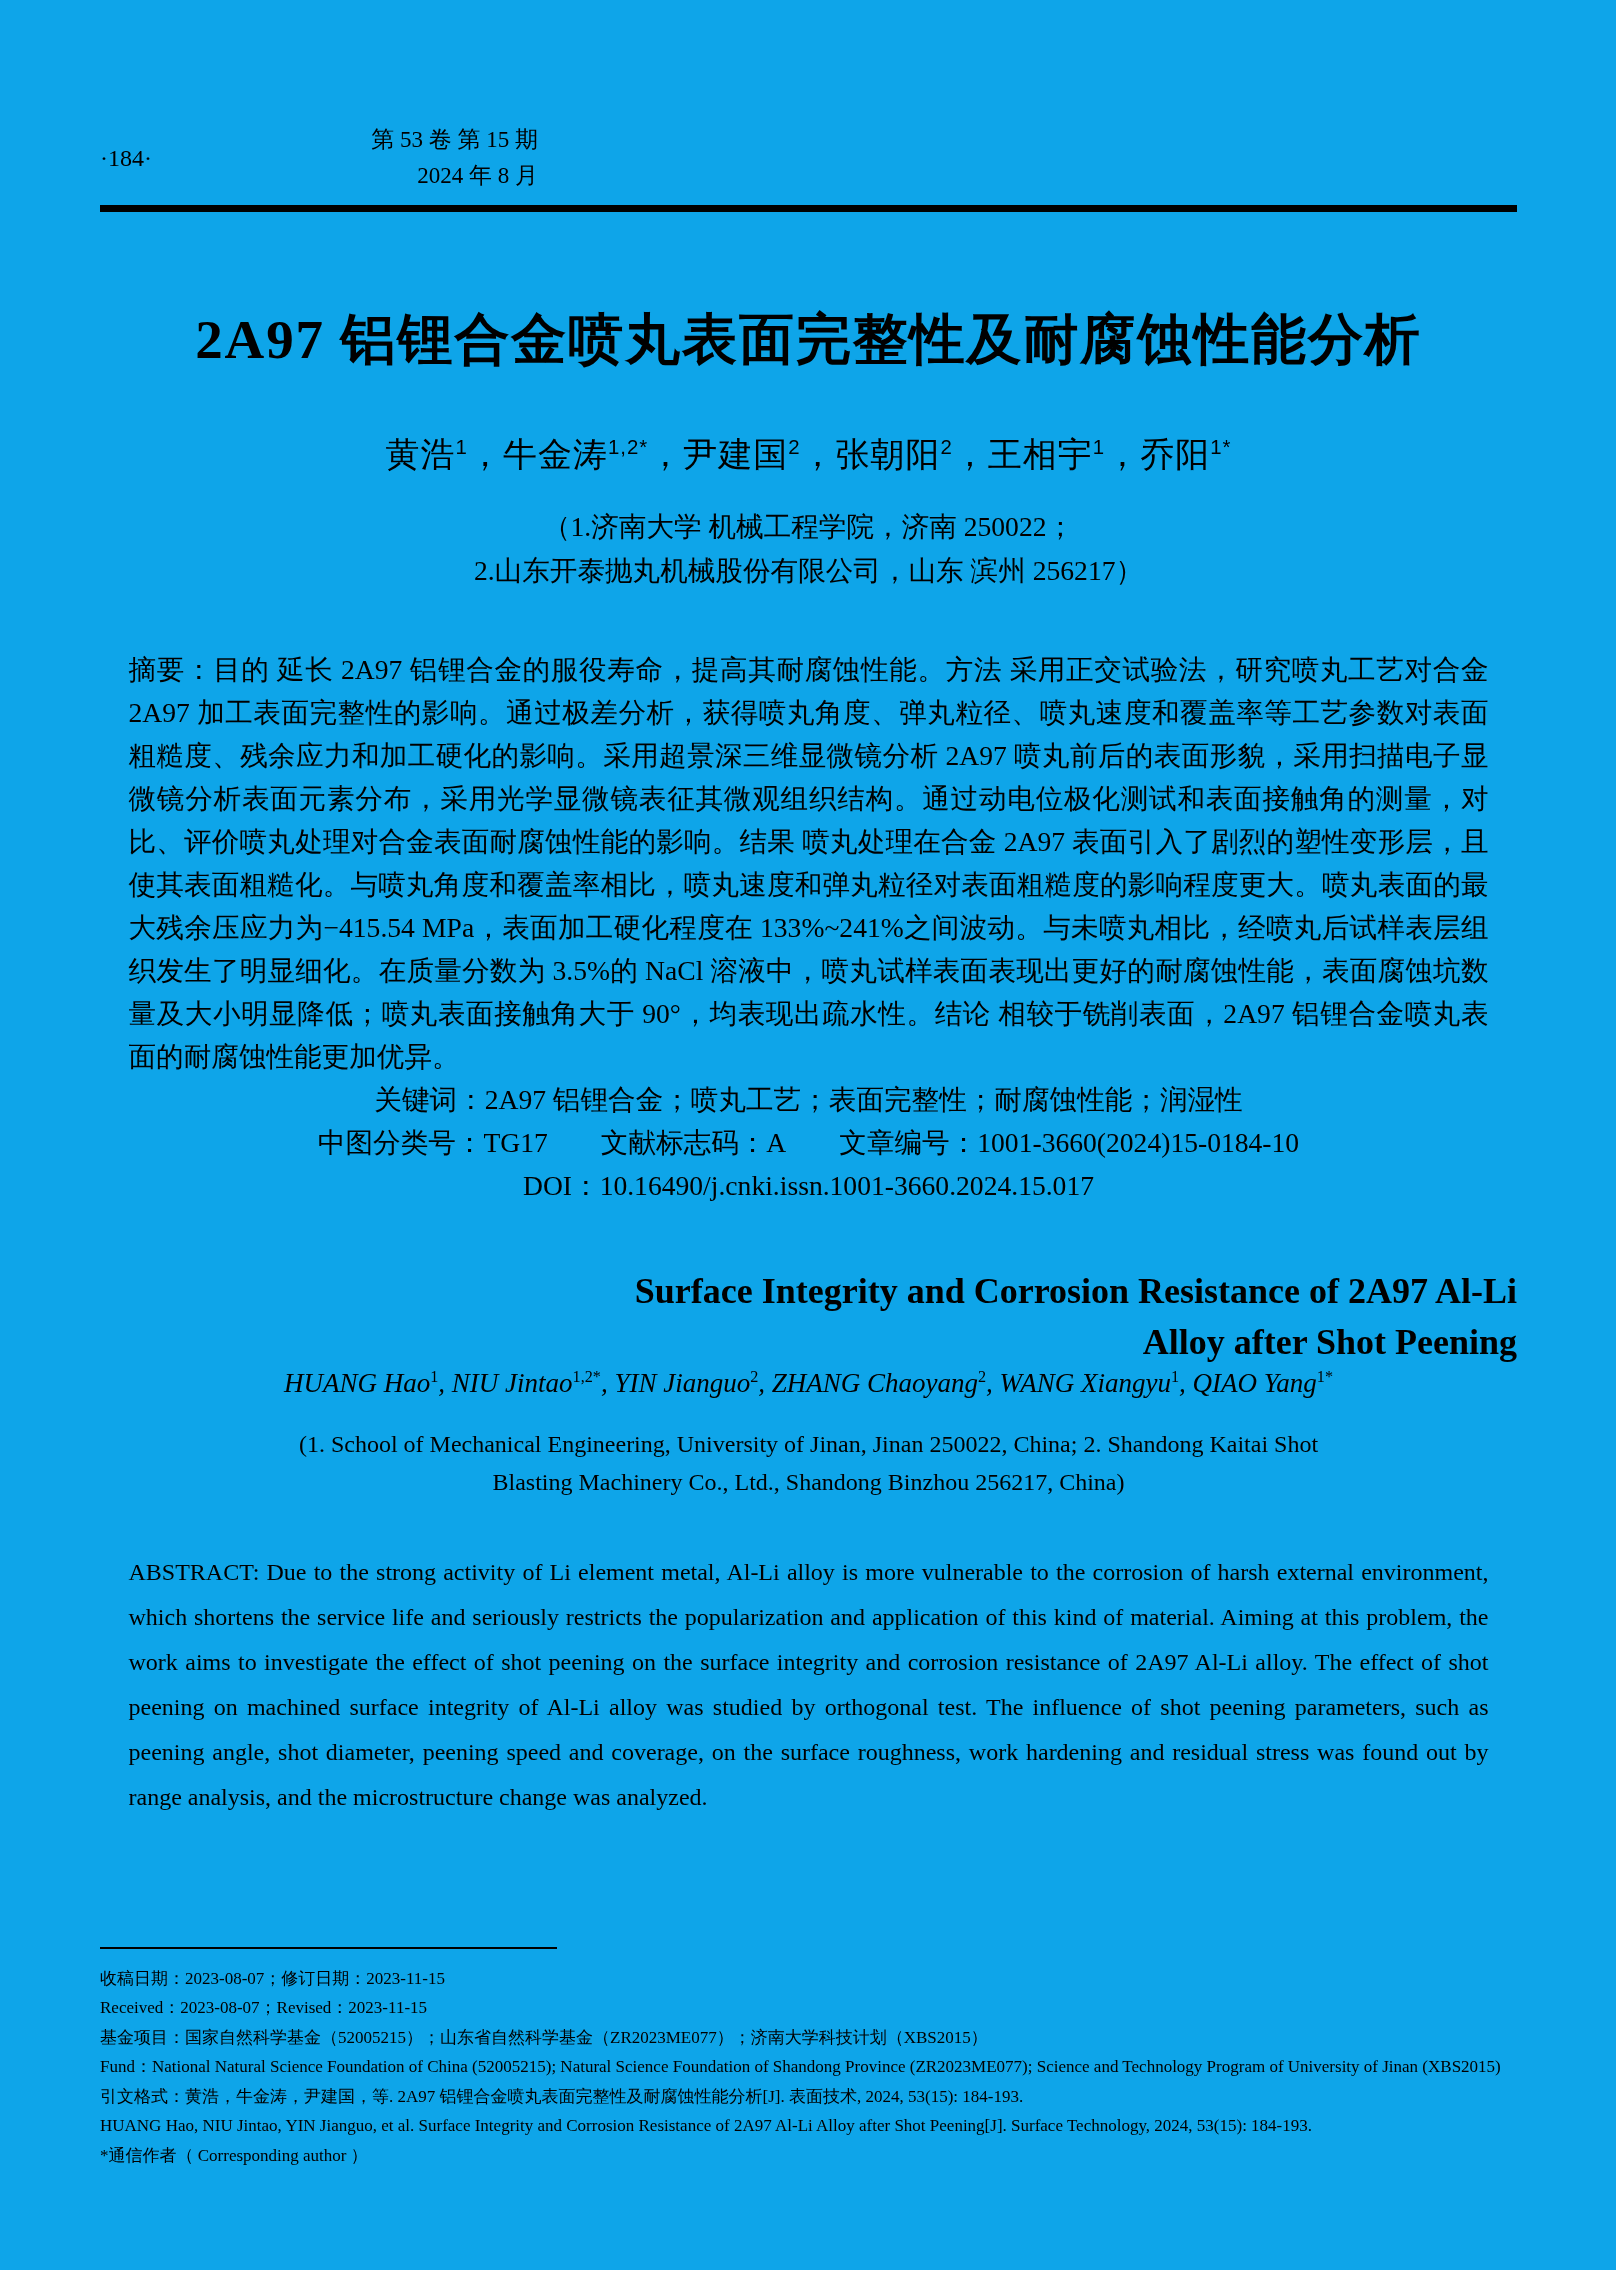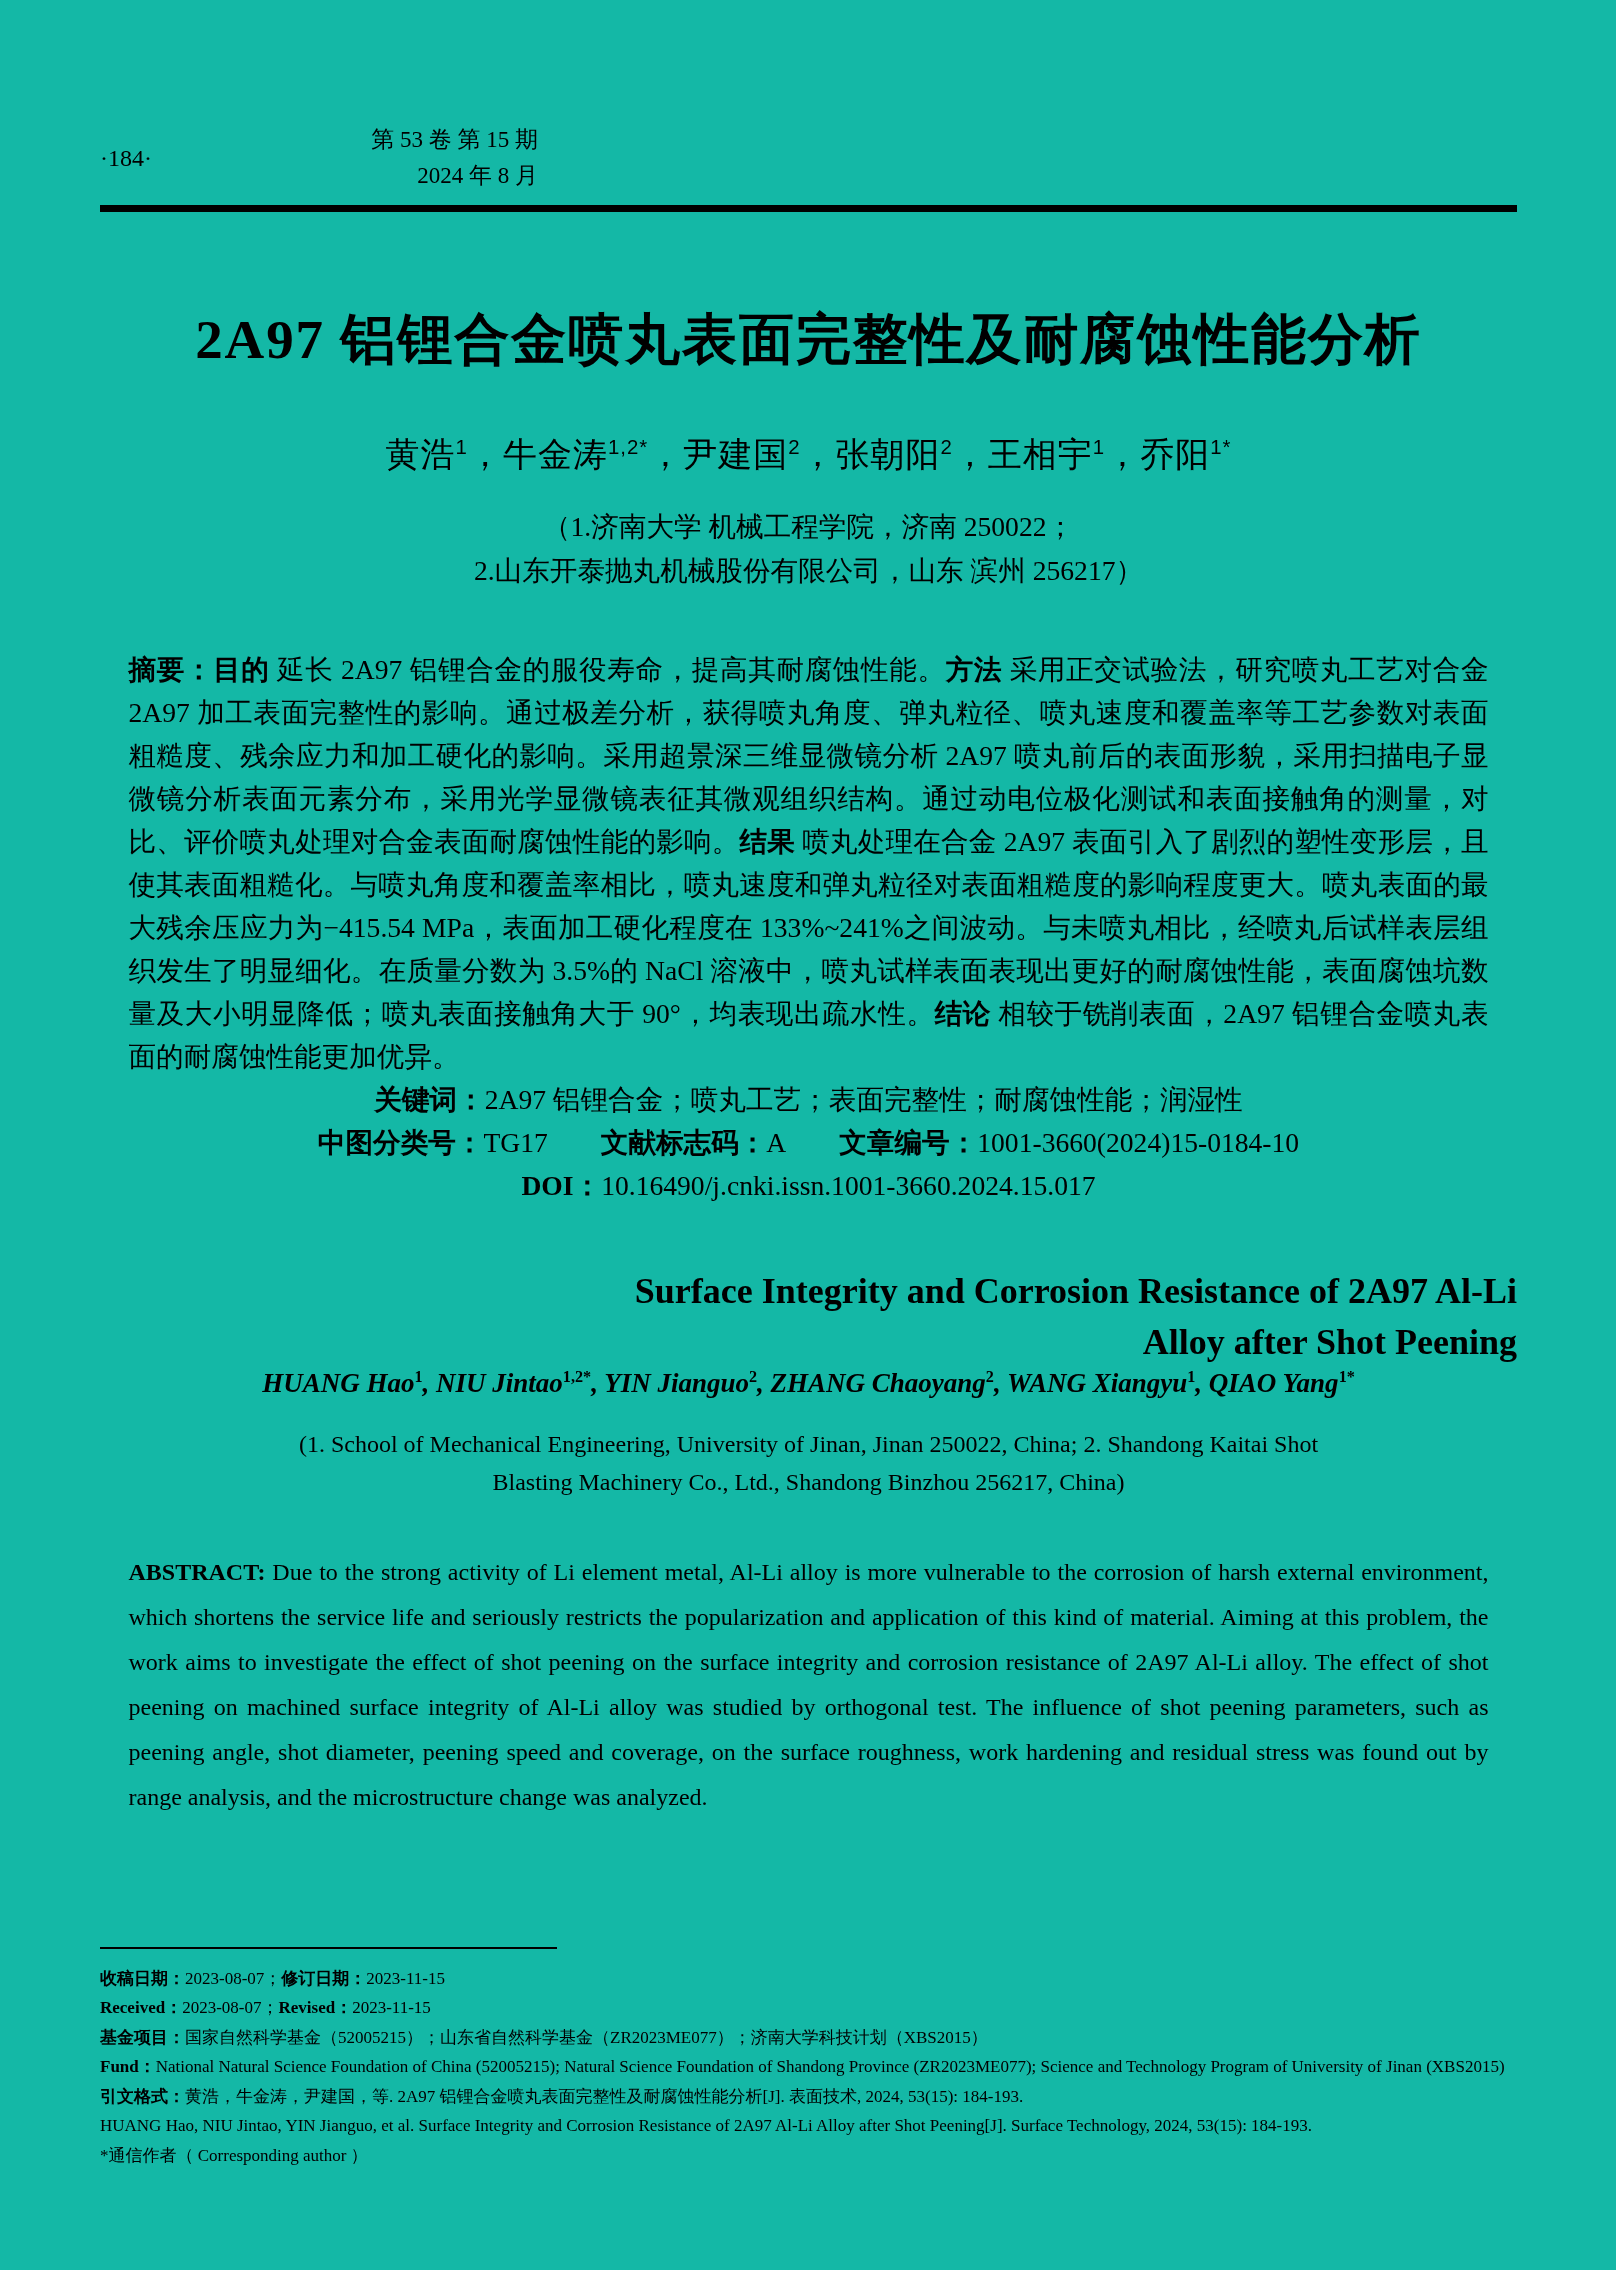--- a/index.html
+++ b/index.html
@@ -2,21 +2,21 @@
 <html style="font-size:15px"><head>
 <meta charset="utf-8">
 <style>
   html,body{margin:0;padding:0;background:#ffffff;}
   .page{
     position:relative;
     width:1617px;
     height:2270px;
     box-sizing:border-box;
     padding:0 100px;
-    background:#14b8a6;
+    background:#0ea5e9;
     color:#000000;
     font-family:"Liberation Serif","DejaVu Serif",serif;
     overflow:hidden;
   }
   
   .header{
     margin-top:122px;
     display:flex;
     align-items:center;
     font-size:25px;
@@ -88,21 +88,21 @@
     position:absolute;
     left:100px;
     right:100px;
     bottom:100px;
     font-size:17px;
     line-height:29.5px;
   }
   .foot-rule{width:457px;height:1.9px;background:#000;margin-bottom:15px;}
   .fline{text-align:justify;}
   
-  .b{font-weight:bold;}
+  .b{font-weight:normal;}
   .i{font-style:italic;}
   .g{margin-right:53px;}
   sup{font-size:0.6em;line-height:0;}
 </style>
 </head>
 <body>
 
 <div class="page">
 
   <div class="header">

